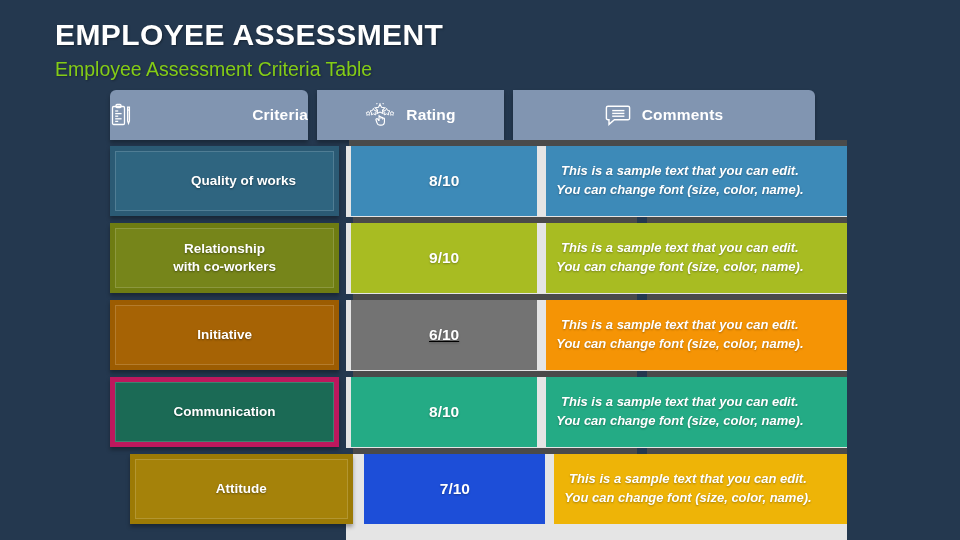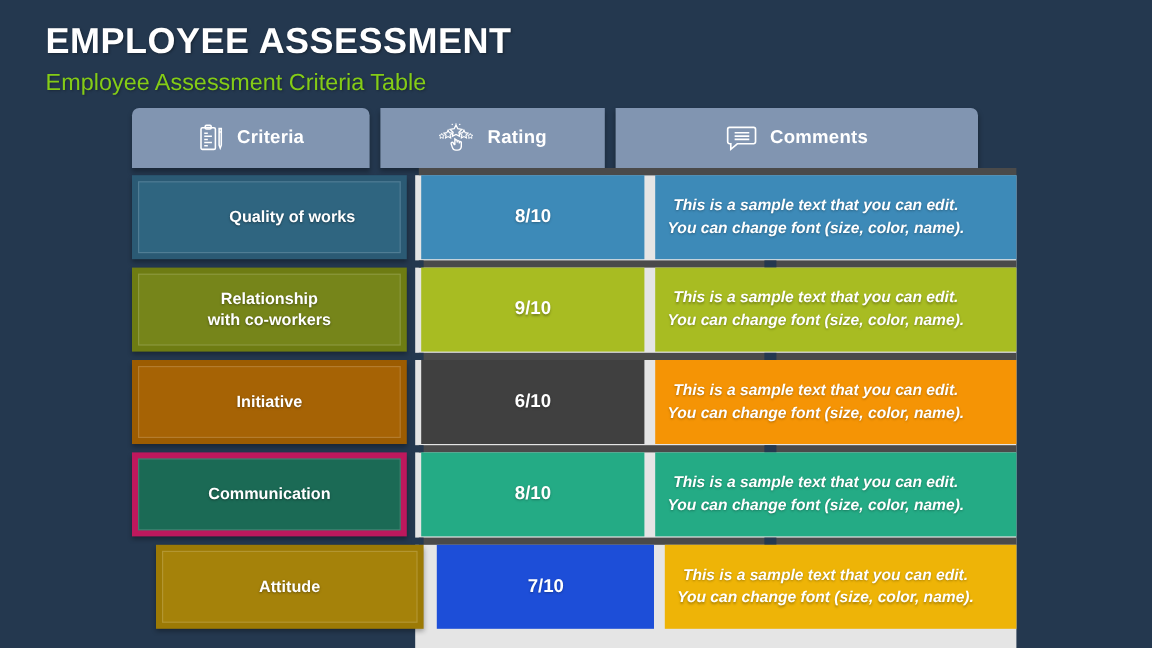--- a/index.html
+++ b/index.html
@@ -12,21 +12,21 @@
 
   body {
     background: #24384f;
     font-family: "Liberation Sans", sans-serif;
     position: relative;
   }
 
   
   #title-block {
     position: absolute;
-    left: 38px;
+    left: 55px;
     top: 18px;
     width: 700px;
   }
 
   #main-title {
     font-size: 30px;
     font-weight: bold;
     color: #ffffff;
     letter-spacing: 0.4px;
     line-height: 1.1;
@@ -77,20 +77,21 @@
     display: flex;
     align-items: center;
     justify-content: center;
     gap: 11px;
     box-shadow: 0 3px 4px rgba(0,0,0,0.30);
   }
 
   #hcell-criteria {
     width: 198px;
     border-radius: 6px 6px 0 0;
+    justify-content: space-between;
   }
   #hcell-rating {
     width: 187px;
     margin-left: 9px;
   }
   #hcell-comments {
     width: 302px;
     margin-left: 9px;
     border-radius: 0 6px 0 0;
   }
@@ -322,21 +323,21 @@
           </div>
         </div>
         <div class="row-band" style="top: 71px;"></div>
       </div>
       <div class="drow">
         <div class="c-criteria" style="background: rgb(156, 92, 1);">
           <div class="inner" style="background: rgb(166, 99, 5);"></div>
           <div class="txt">Initiative</div>
         </div>
         <div class="gap-a"></div>
-        <div class="c-rating" style="background: #404040;">
+        <div class="c-rating" style="background: #737373; text-decoration: underline;">
           <div class="txt">6/10</div>
         </div>
         <div class="c-comments" style="background: rgb(245, 148, 5);">
           <div class="txt">
             <div>This is a sample text that you can edit.</div>
             <div>You can change font (size, color, name).</div>
           </div>
         </div>
         <div class="row-band" style="top: 71px;"></div>
       </div>

